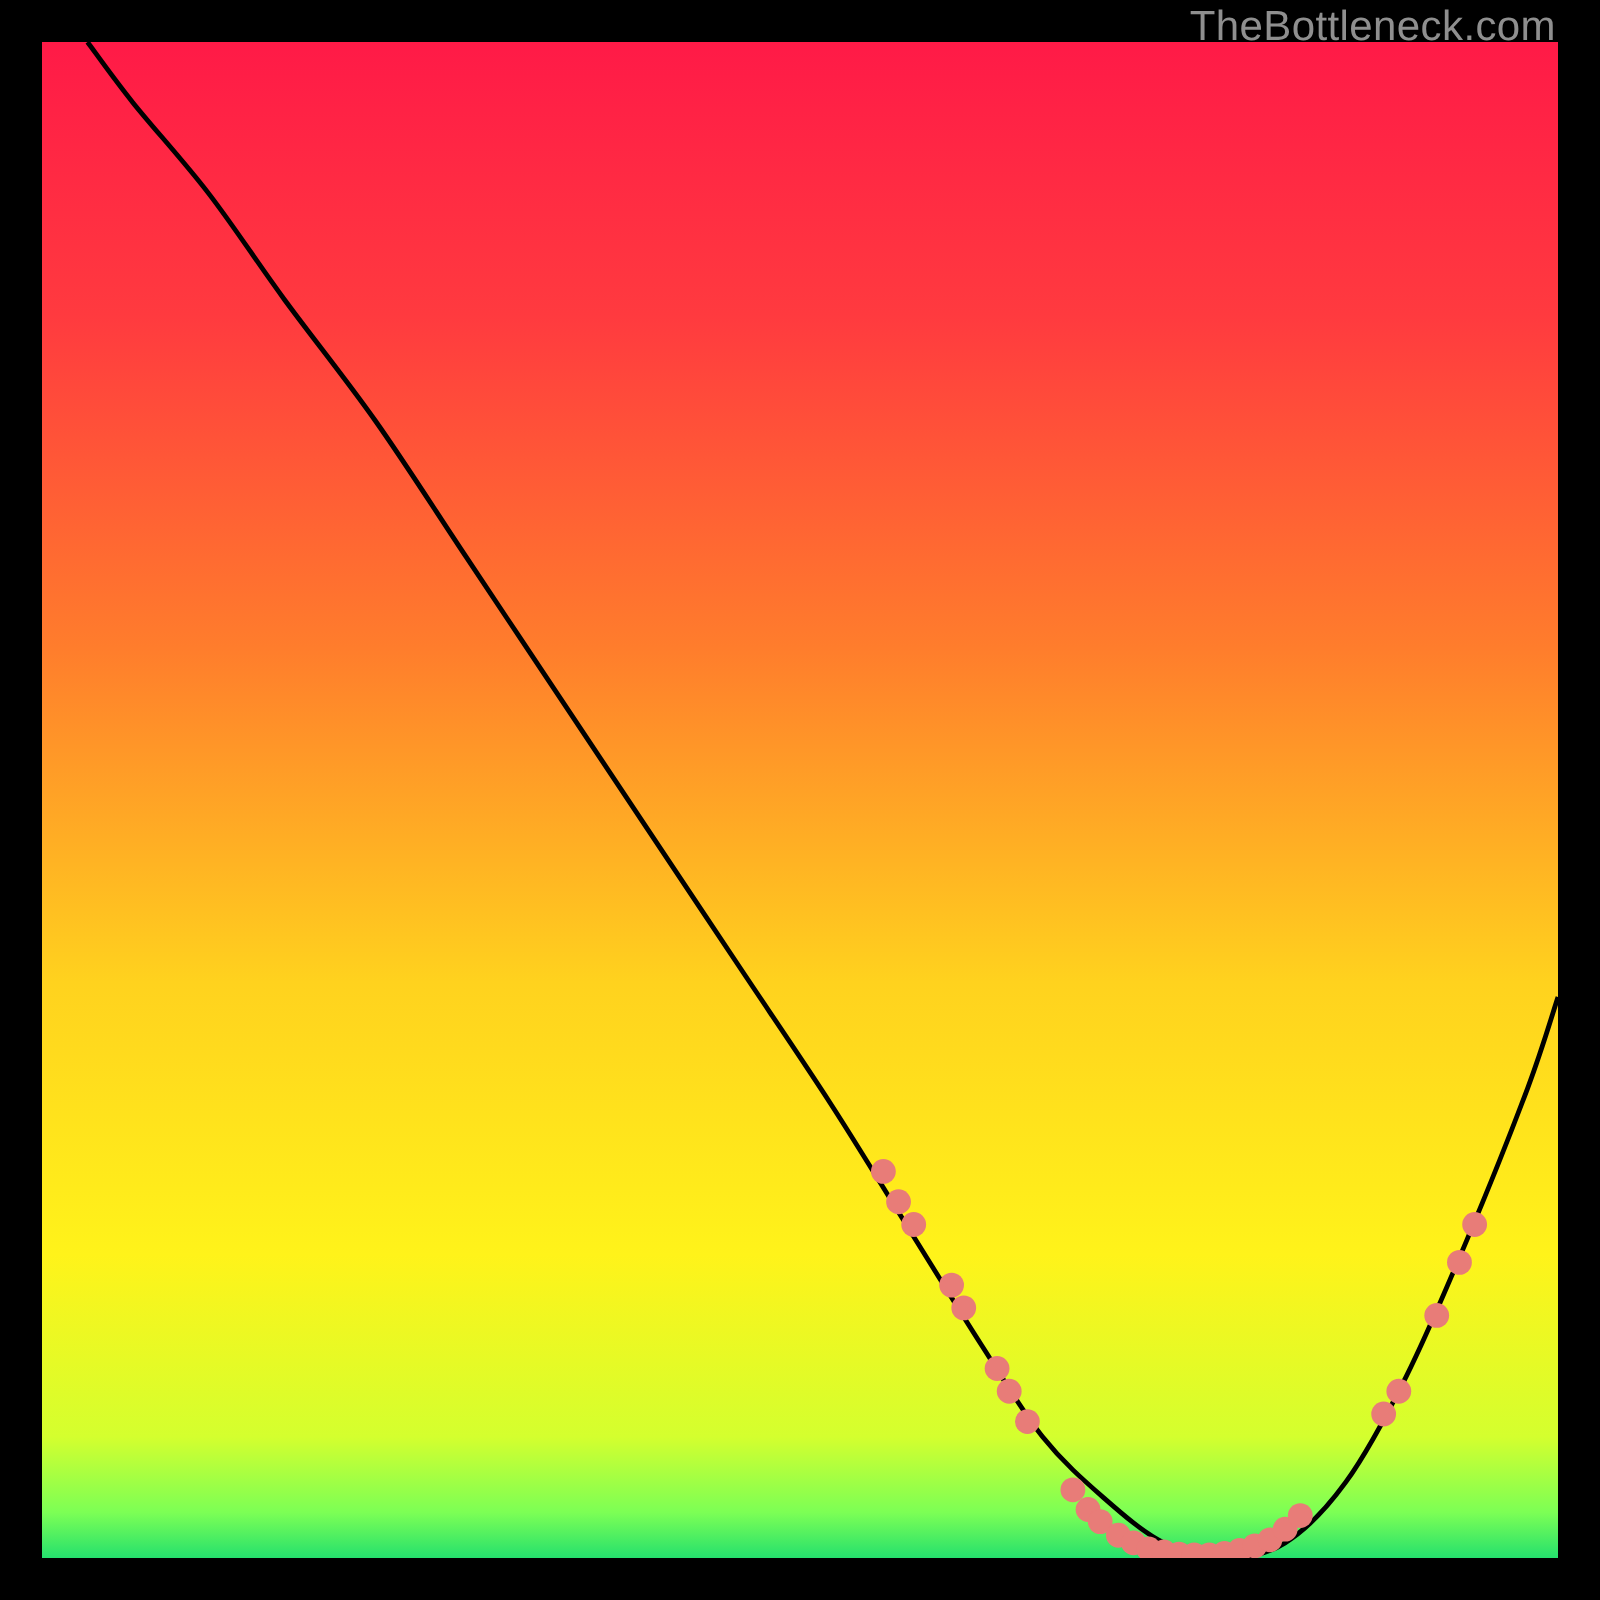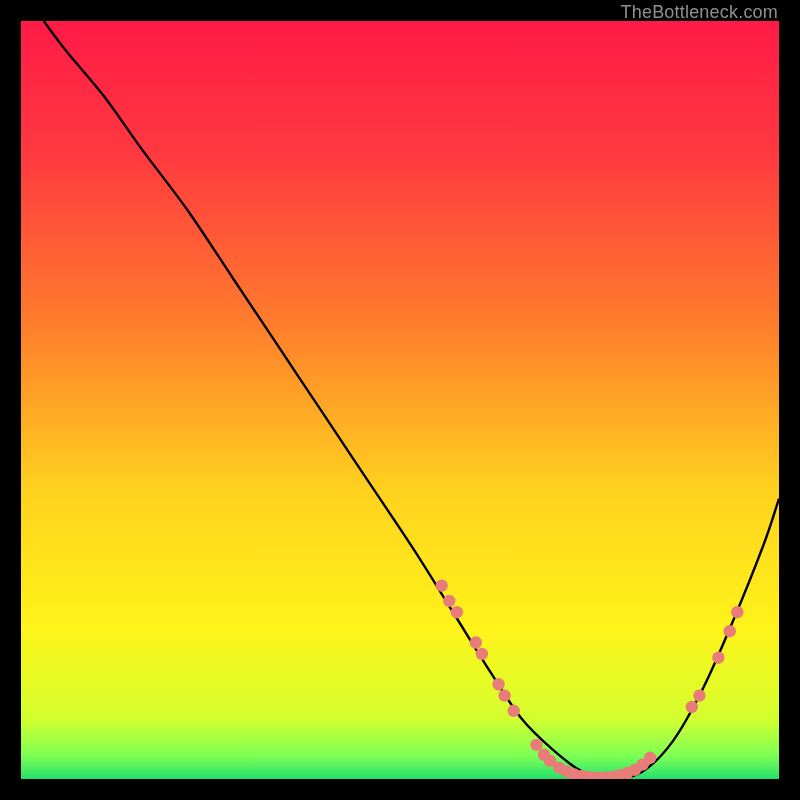--- a/index.html
+++ b/index.html
@@ -17,21 +17,21 @@
     top: 21px;
     width: 758px;
     height: 758px;
     background: #000;
   }
   .watermark {
     position: absolute;
     top: 2px;
     right: 22px;
     color: #8f8f8f;
-    font-size: 18px;
+    font-size: 21px;
     font-weight: 500;
     letter-spacing: 0.2px;
   }
   svg {
     display: block;
   }
 </style>
 </head>
 <body>
 

